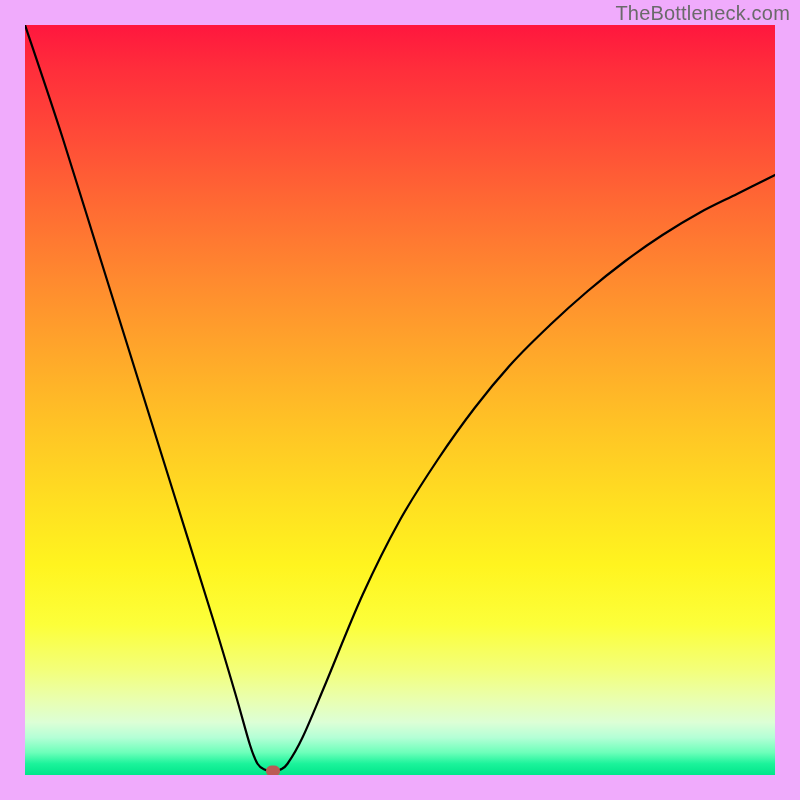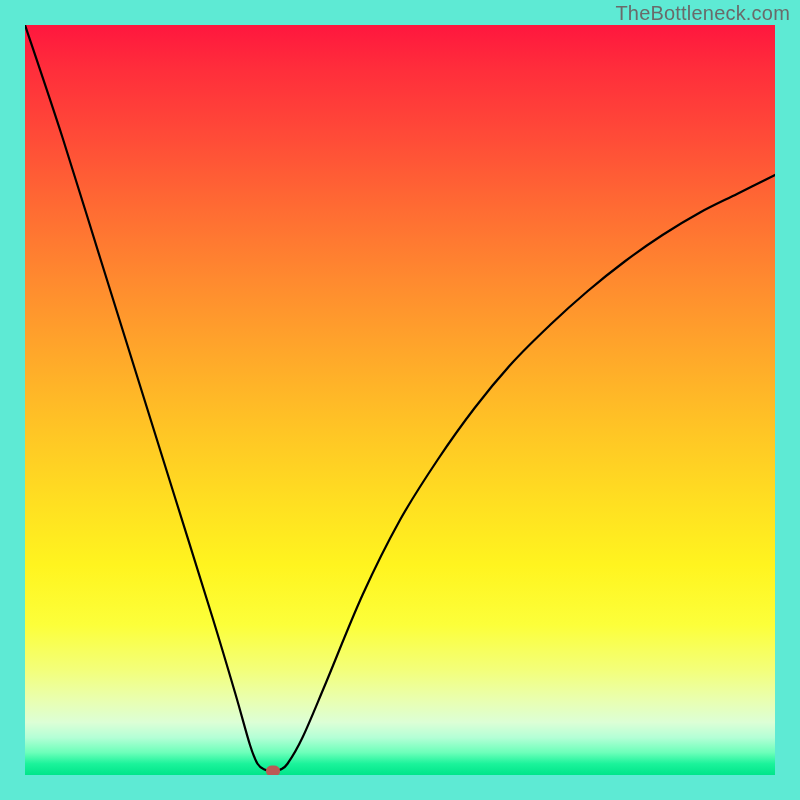--- a/index.html
+++ b/index.html
@@ -8,21 +8,21 @@
     width: 800px;
     height: 800px;
     overflow: hidden;
     background: #000;
     font-family: Arial, Helvetica, sans-serif;
   }
   .frame {
     position: relative;
     width: 800px;
     height: 800px;
-    background: #5eead4;
+    background: #f0abfc;
   }
   .watermark {
     position: absolute;
     top: 2px;
     right: 10px;
     color: #6a6a6a;
     font-size: 20px;
     letter-spacing: 0.2px;
     z-index: 5;
   }

